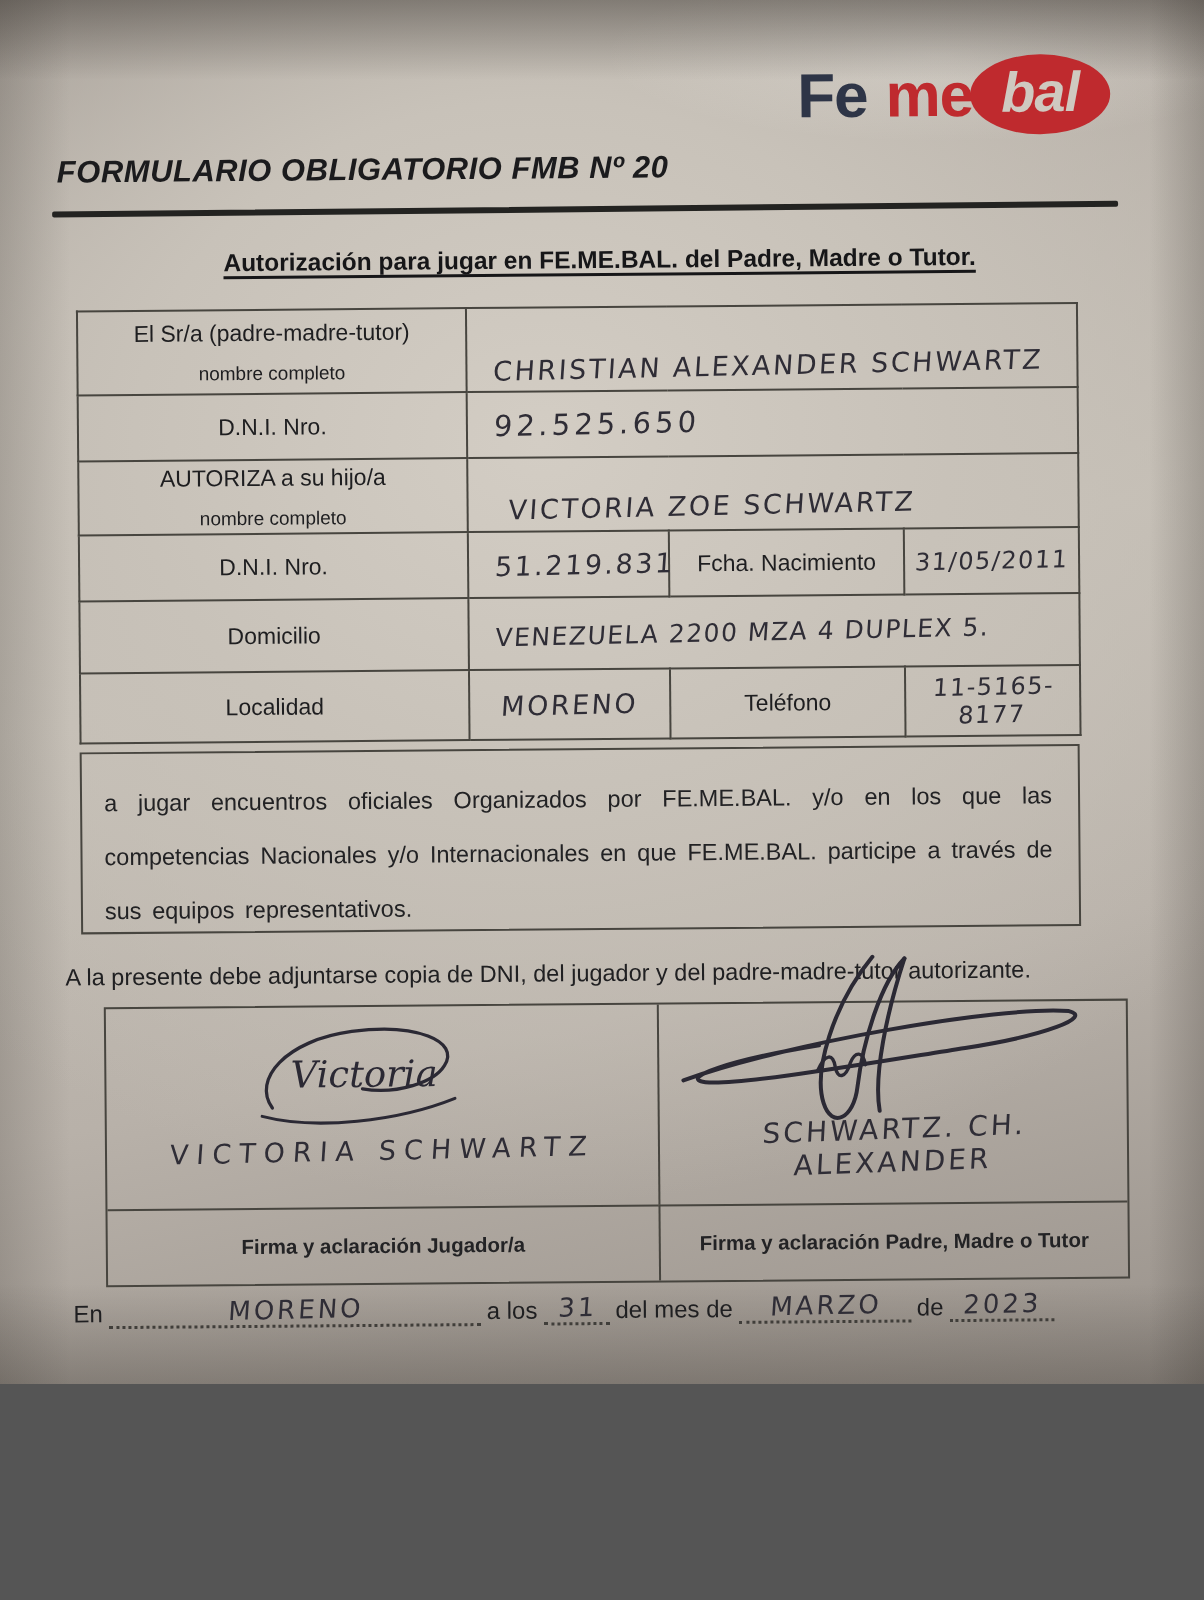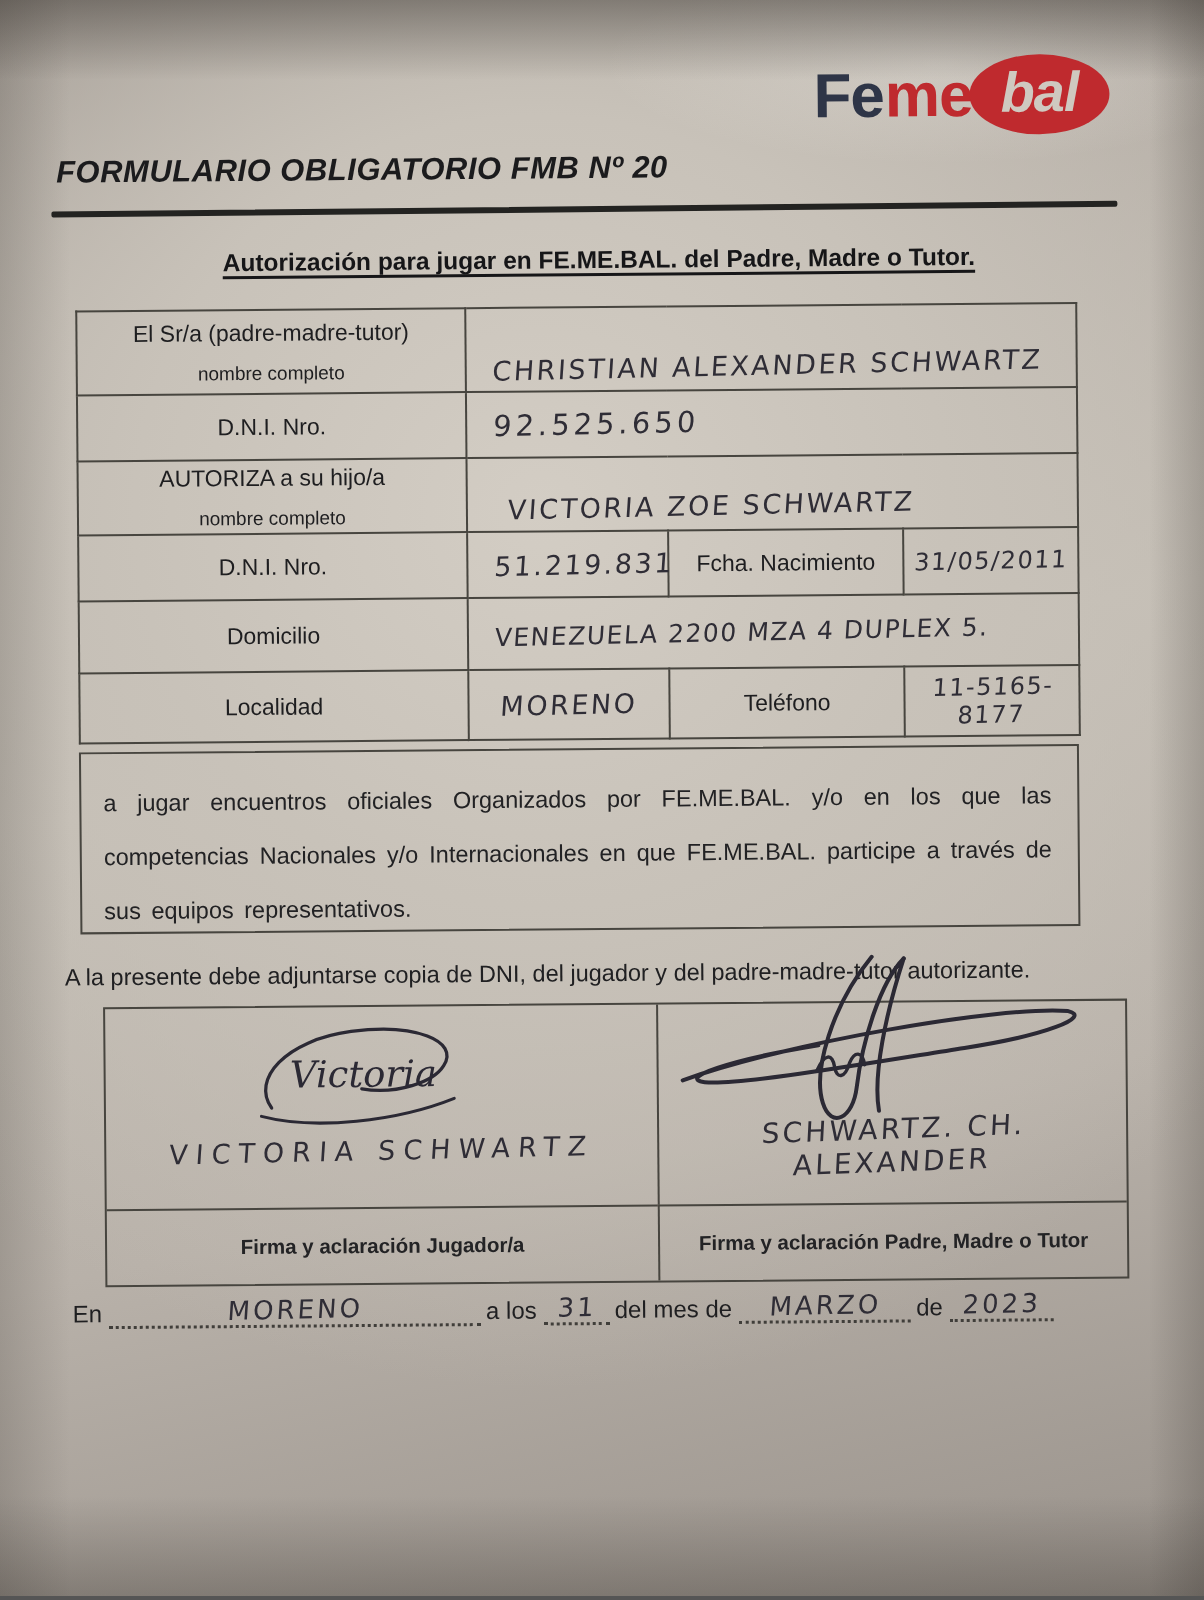--- a/index.html
+++ b/index.html
@@ -1,34 +1,34 @@
 <!DOCTYPE html>
 <html><head>
 <meta charset="utf-8">
 <style>
   html,body{margin:0;padding:0;background:#555;}
   .page{
-    position:relative;width:1204px;height:1596px;overflow:hidden;
+    position:relative;width:1204px;height:1384px;overflow:hidden;
     font-family:"Liberation Sans",sans-serif;
     background:
       linear-gradient(to bottom, rgba(55,50,45,.45) 0, rgba(55,50,45,0) 80px),
       linear-gradient(to top, rgba(55,50,45,.32) 0, rgba(55,50,45,0) 100px),
       linear-gradient(to right, rgba(55,50,45,.20) 0, rgba(55,50,45,0) 70px),
       linear-gradient(to left, rgba(55,50,45,.24) 0, rgba(55,50,45,0) 55px),
       radial-gradient(ellipse 40% 9% at 78% 4%, rgba(246,243,237,.30), rgba(246,243,237,0) 70%),
       radial-gradient(ellipse 75% 55% at 45% 32%, #d3cdc4 0%, #c8c2b9 45%, rgba(200,194,185,0) 100%),
       linear-gradient(168deg, #968f88 0%, #b3aca4 20%, #c2bcb3 45%, #b8b1a9 70%, #99928b 100%);
   }
   .sheet{position:absolute;inset:0;transform:rotate(-0.48deg);transform-origin:50% 40%;}
 
   
   .logo{position:absolute;top:58px;right:90px;display:flex;align-items:center;
     font-weight:bold;font-size:62px;letter-spacing:-1px;line-height:1;}
   .logo .p1{color:#2e3547;}
-  .logo .p2{color:#bf2a2e;margin-left:1px;}
+  .logo .p2{color:#bf2a2e;margin-left:18px;}
   .logo .oval{margin-left:-3px;background:#bf2a2e;color:#cfc9c0;border-radius:50%;
     width:140px;height:80px;display:flex;align-items:center;justify-content:center;
     font-size:56px;font-style:italic;padding-bottom:4px;box-sizing:border-box;}
 
   
   .title{position:absolute;left:60px;top:150px;font-size:31px;font-weight:bold;font-style:italic;
     letter-spacing:.5px;color:#1b1b1d;}
   .title-rule{position:absolute;left:55px;top:206px;width:1066px;height:6px;background:#232321;
     border-radius:2px;transform:rotate(-0.1deg);}
   .subtitle{position:absolute;left:0;top:246px;width:100%;text-align:center;font-size:24.5px;

